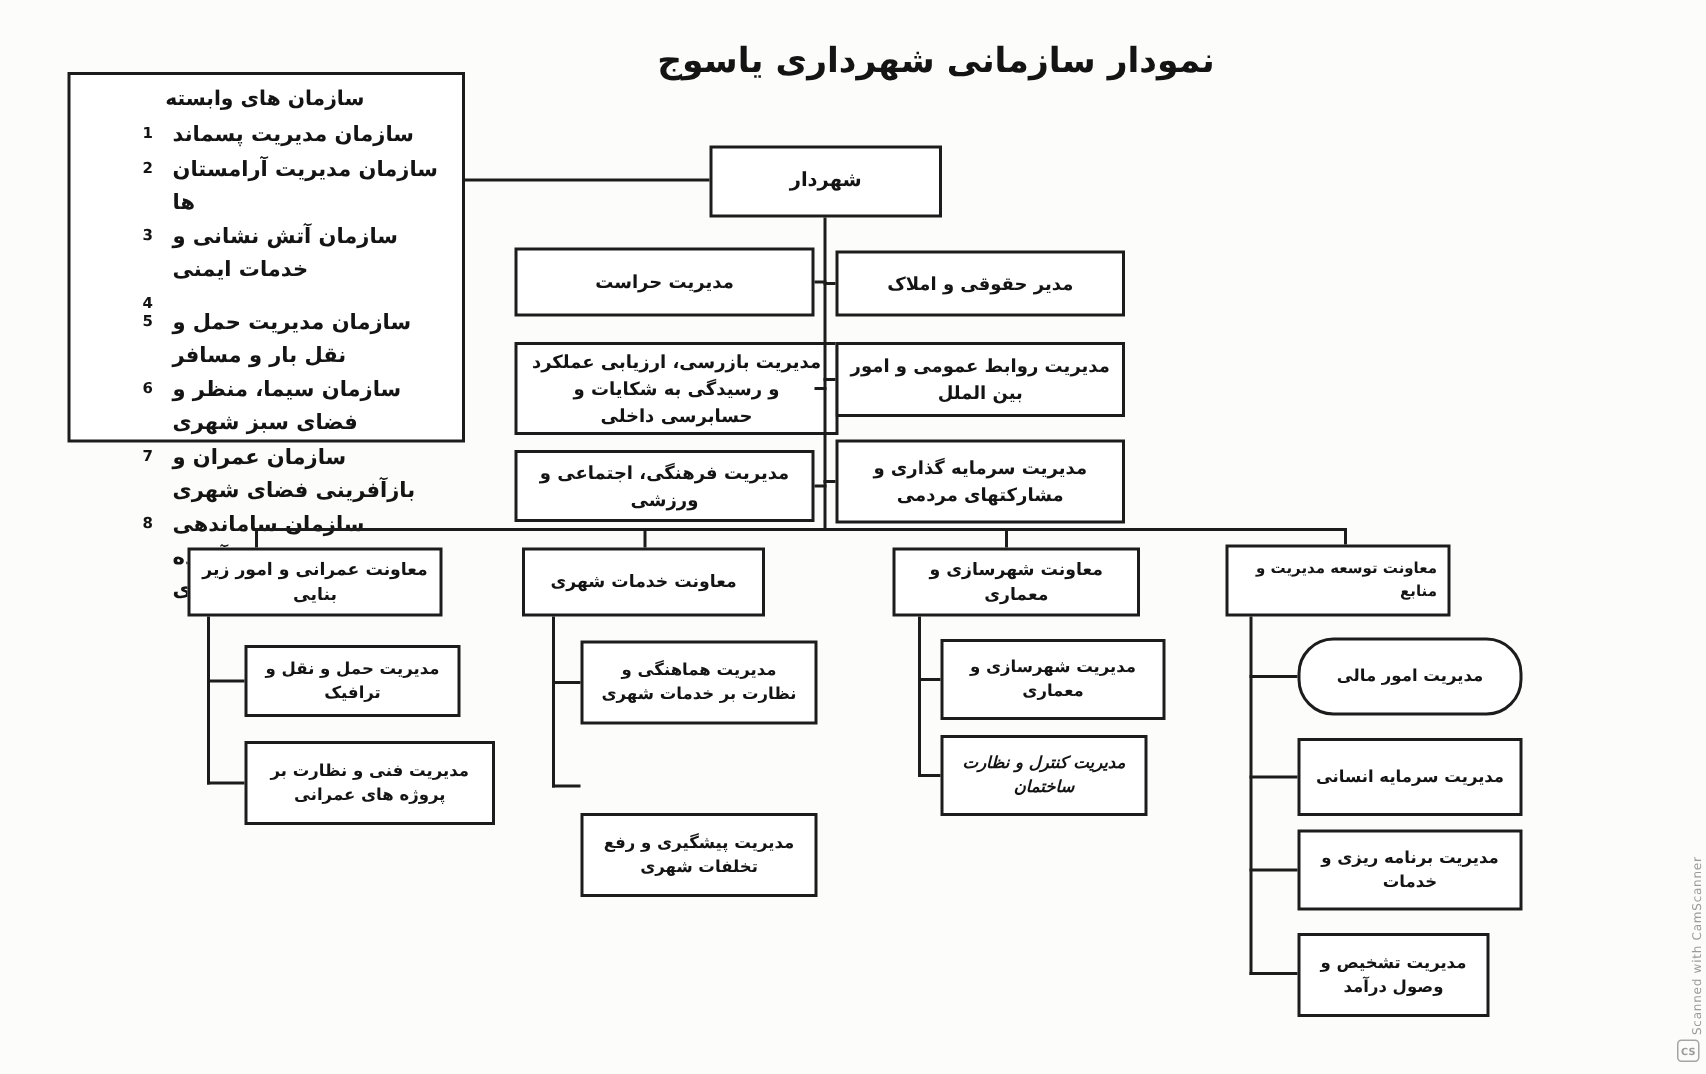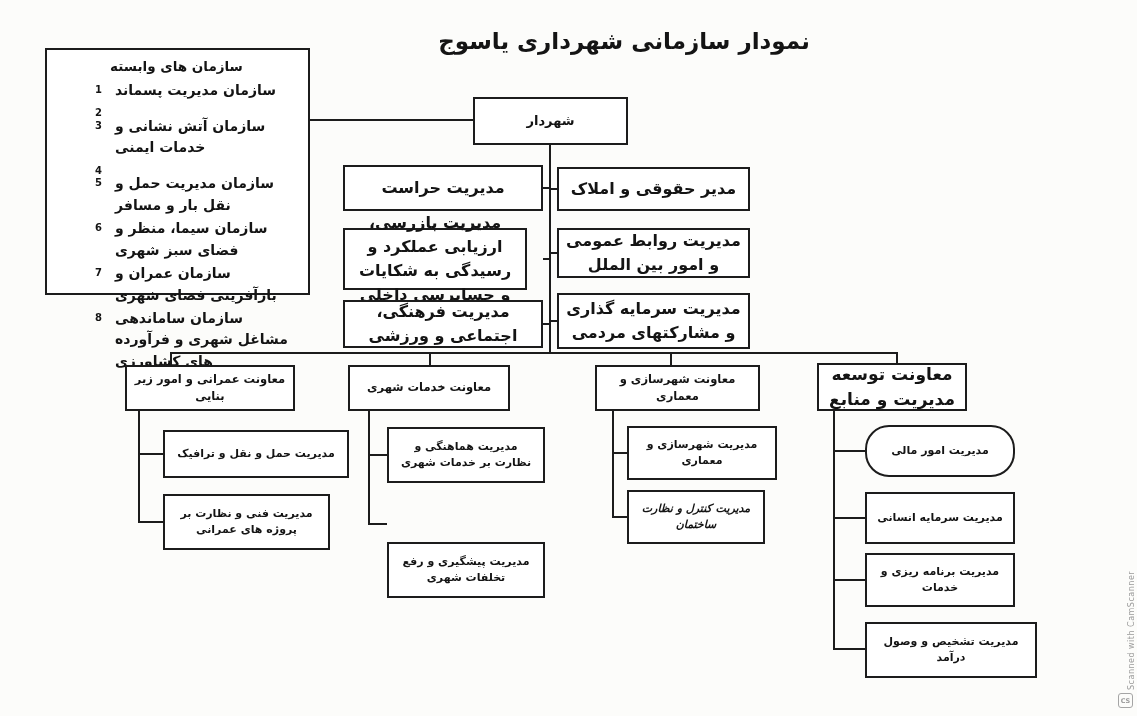--- a/index.html
+++ b/index.html
@@ -11,21 +11,21 @@
   }
   .title{
     position:absolute;left:424px;top:28px;width:400px;margin:0;
     font-size:23px;font-weight:bold;text-align:center;direction:rtl;
   }
   .box{
     position:absolute;box-sizing:border-box;
     background:#ffffff;border:2px solid #1c1c1c;
     display:flex;align-items:center;justify-content:center;
     text-align:center;direction:rtl;
-    font-weight:bold;font-size:16px;line-height:1.5;
+    font-weight:bold;font-size:12px;line-height:1.5;
     padding:2px 7px;
   }
   .box.small{font-size:11px;}
   .ln{position:absolute;background:#1c1c1c;}
   
   .affil{
     position:absolute;left:45px;top:48px;width:265px;height:247px;
     box-sizing:border-box;background:#ffffff;border:2px solid #1c1c1c;
     padding:8px 12px 6px 10px;
   }
@@ -64,20 +64,21 @@
 <h1 class="title">نمودار سازمانی شهرداری یاسوج</h1>
 
 <div class="affil">
   <div class="affil-header">سازمان های وابسته</div>
   <div class="affil-item">
     <span class="affil-num">1</span>
     <span class="affil-txt">سازمان مدیریت پسماند</span>
   </div>
   <div class="affil-item">
     <span class="affil-num">2</span>
+    <span class="affil-txt">سازمان مدیریت آرامستان ها</span>
   </div>
   <div class="affil-item">
     <span class="affil-num">3</span>
     <span class="affil-txt">سازمان آتش نشانی و خدمات ایمنی</span>
   </div>
   <div class="affil-item">
     <span class="affil-num">4</span>
   </div>
   <div class="affil-item">
     <span class="affil-num">5</span>
@@ -93,45 +94,45 @@
   </div>
   <div class="affil-item">
     <span class="affil-num">8</span>
     <span class="affil-txt">سازمان ساماندهی مشاغل شهری و فرآورده های کشاورزی</span>
   </div>
 </div>
 
 <div class="box" style="left:473px;top:97px;width:155px;height:48px;font-size:13px;">شهردار</div>
 
 <div class="box" style="left:343px;top:165px;width:200px;height:46px;">مدیریت حراست</div>
-<div class="box" style="left:343px;top:228px;width:184px;height:62px;">مدیریت بازرسی، ارزیابی عملکرد و رسیدگی به شکایات و حسابرسی داخلی</div>
+<div class="box" style="left:343px;top:228px;width:216px;height:62px;">مدیریت بازرسی، ارزیابی عملکرد و رسیدگی به شکایات و حسابرسی داخلی</div>
 <div class="box" style="left:343px;top:300px;width:200px;height:48px;">مدیریت فرهنگی، اجتماعی و ورزشی</div>
 
 <div class="box" style="left:557px;top:167px;width:193px;height:44px;">مدیر حقوقی و املاک</div>
 <div class="box" style="left:557px;top:228px;width:193px;height:50px;">مدیریت روابط عمومی و امور بین الملل</div>
 <div class="box" style="left:557px;top:293px;width:193px;height:56px;">مدیریت سرمایه گذاری و مشارکتهای مردمی</div>
 
 <div class="box" style="left:125px;top:365px;width:170px;height:46px;font-size:11.5px;">معاونت عمرانی و امور زیر بنایی</div>
 <div class="box" style="left:348px;top:365px;width:162px;height:46px;font-size:11.5px;">معاونت خدمات شهری</div>
 <div class="box" style="left:595px;top:365px;width:165px;height:46px;font-size:11.5px;">معاونت شهرسازی و معماری</div>
-<div class="box" style="left:817px;top:363px;width:150px;height:48px;font-size:17px;">معاونت توسعه مدیریت و منابع</div>
+<div class="box" style="left:817px;top:363px;width:150px;height:48px;font-size:10px;text-align:right;">معاونت توسعه مدیریت و منابع</div>
 
-<div class="box small" style="left:163px;top:430px;width:186px;height:48px;">مدیریت حمل و نقل و ترافیک</div>
+<div class="box small" style="left:163px;top:430px;width:144px;height:48px;">مدیریت حمل و نقل و ترافیک</div>
 <div class="box small" style="left:163px;top:494px;width:167px;height:56px;">مدیریت فنی و نظارت بر پروژه های عمرانی</div>
 
 <div class="box small" style="left:387px;top:427px;width:158px;height:56px;">مدیریت هماهنگی و نظارت بر خدمات شهری</div>
 <div class="box small" style="left:387px;top:496px;width:158px;height:56px;margin-top:46px;">مدیریت پیشگیری و رفع تخلفات شهری</div>
 
 <div class="box small" style="left:627px;top:426px;width:150px;height:54px;">مدیریت شهرسازی و معماری</div>
 <div class="box small" style="left:627px;top:490px;width:138px;height:54px;font-style:italic;">مدیریت کنترل و نظارت ساختمان</div>
 
 <div class="box small" style="left:865px;top:425px;width:150px;height:52px;border-radius:24px;">مدیریت امور مالی</div>
 <div class="box small" style="left:865px;top:492px;width:150px;height:52px;">مدیریت سرمایه انسانی</div>
 <div class="box small" style="left:865px;top:553px;width:150px;height:54px;">مدیریت برنامه ریزی و خدمات</div>
-<div class="box small" style="left:865px;top:622px;width:172px;height:56px;">مدیریت تشخیص و وصول درآمد</div>
+<div class="box small" style="left:865px;top:622px;width:128px;height:56px;">مدیریت تشخیص و وصول درآمد</div>
 
 <div class="ln" style="left:310px;top:119px;width:163px;height:2px;"></div>
 <div class="ln" style="left:549px;top:145px;width:2px;height:209px;"></div>
 
 <div class="ln" style="left:543px;top:187px;width:8px;height:2px;"></div>
 <div class="ln" style="left:543px;top:258px;width:8px;height:2px;"></div>
 <div class="ln" style="left:543px;top:323px;width:8px;height:2px;"></div>
 <div class="ln" style="left:549px;top:188px;width:8px;height:2px;"></div>
 <div class="ln" style="left:549px;top:252px;width:8px;height:2px;"></div>
 <div class="ln" style="left:549px;top:320px;width:8px;height:2px;"></div>

